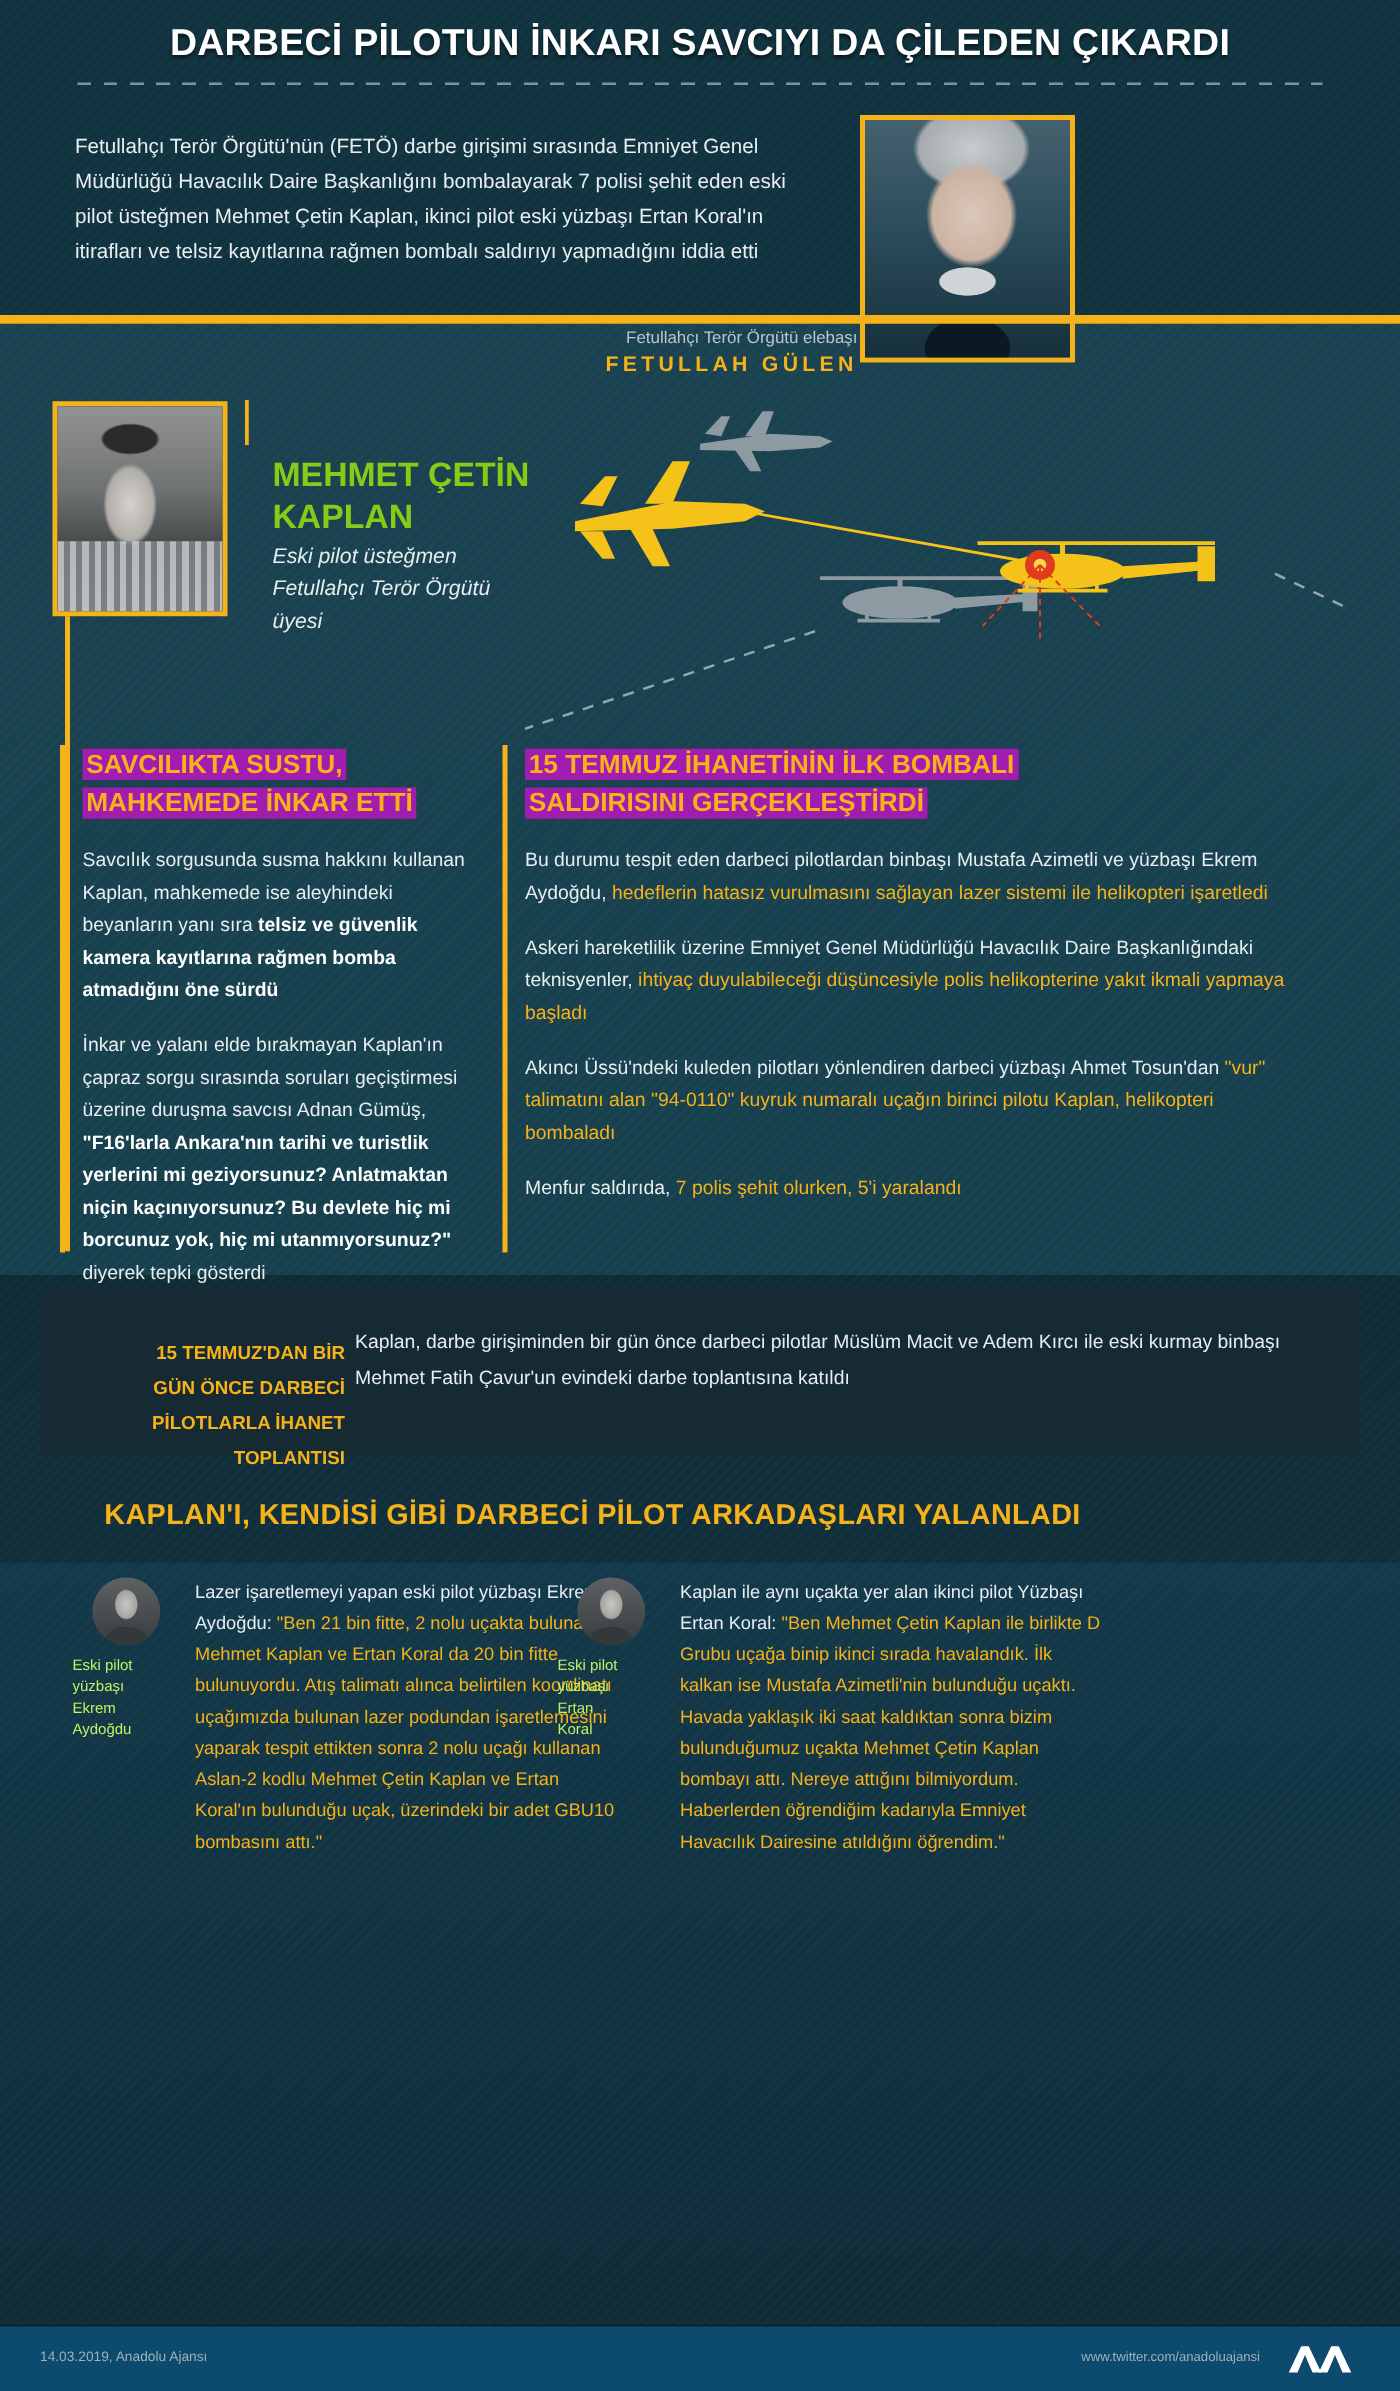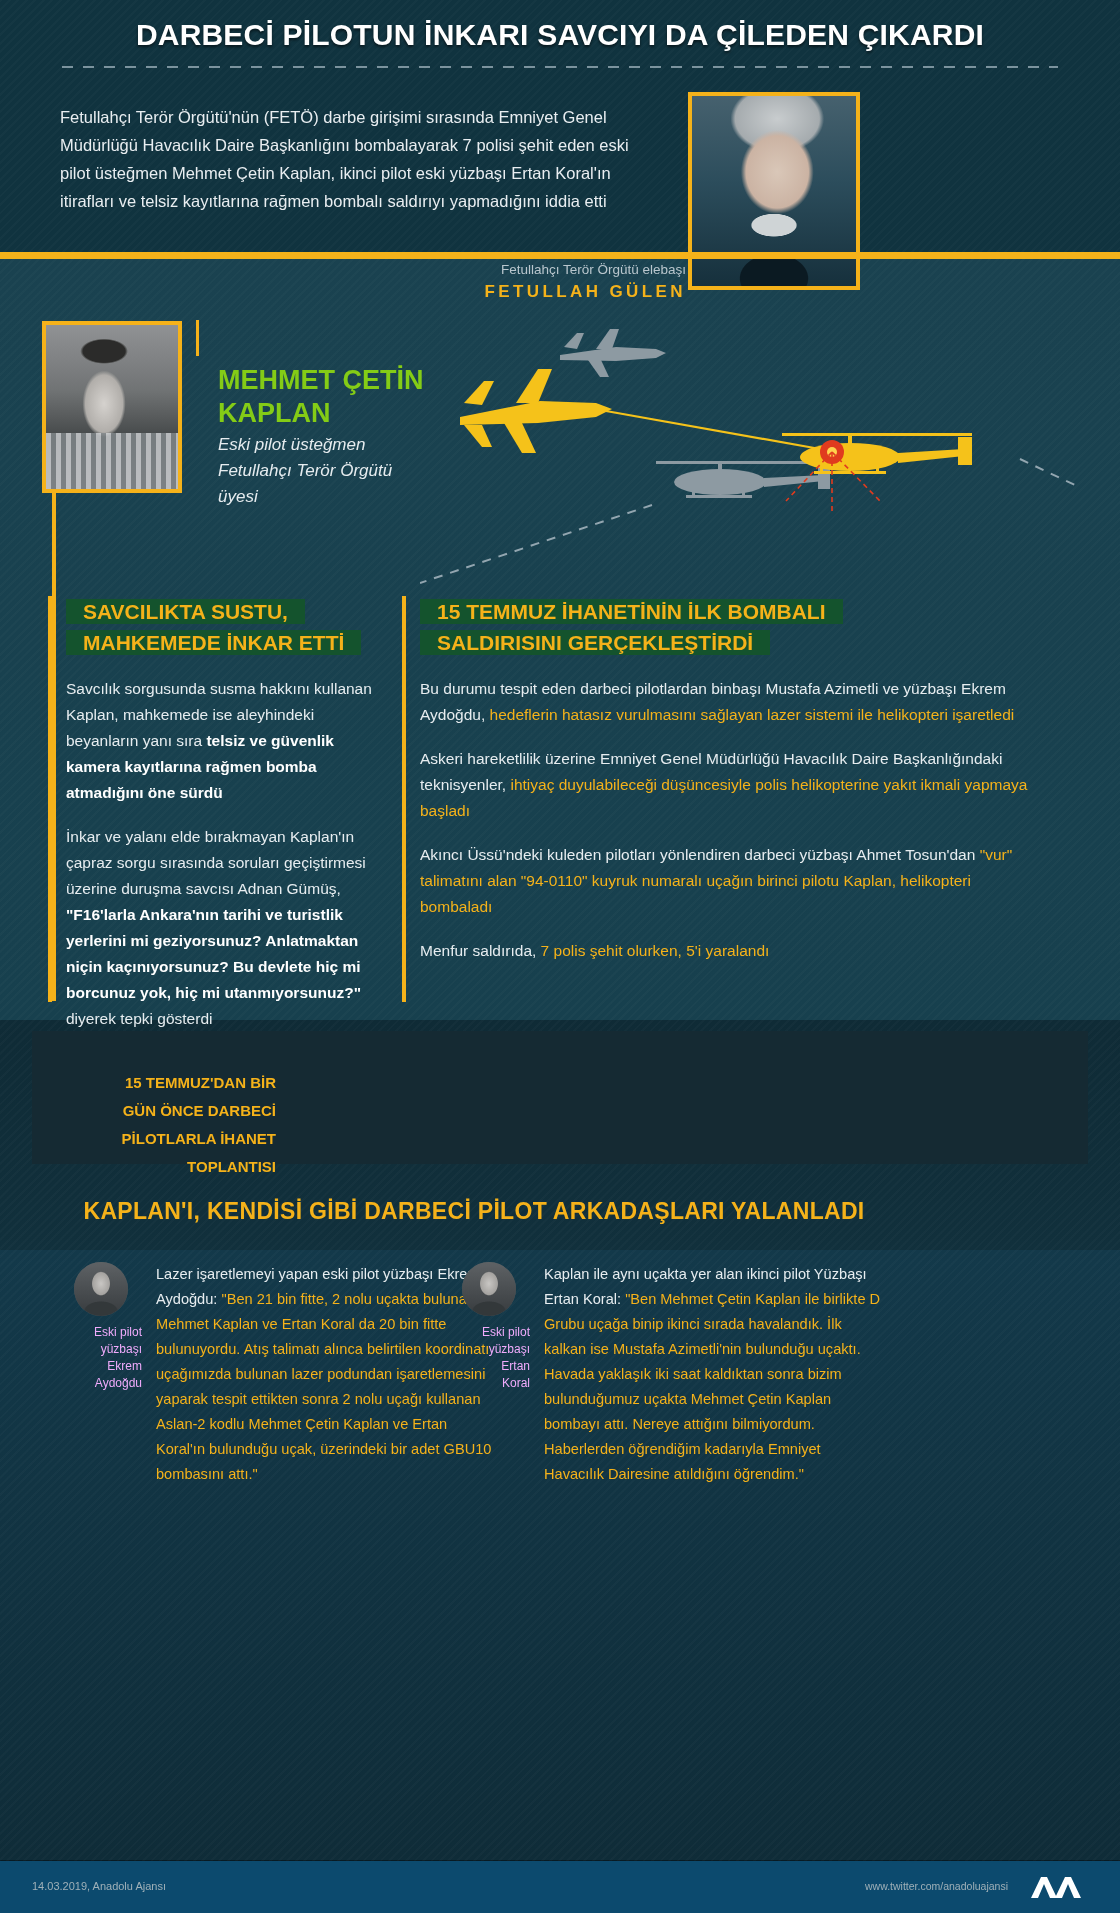--- a/index.html
+++ b/index.html
@@ -56,21 +56,21 @@
   .kap-name { position:absolute; left:218px; top:364px; font-size:27px; font-weight:bold;
     line-height:33px; color:#84cc16; }
   .kap-role { position:absolute; left:218px; top:432px; font-size:17px; font-style:italic;
     line-height:26px; color:#e6ecef; }
 
   .scene { position:absolute; left:420px; top:325px; width:660px; height:260px; }
 
   .sect { position:absolute; }
   .sect .bar { position:absolute; left:0; top:0; width:4px; bottom:0; background:#f5b21a; }
   .sect h2 { font-size:21px; font-weight:bold; line-height:31px; color:#f5b21a; margin-left:18px; }
-  .sect h2 span { background:#14532d; padding:1px 17px; box-decoration-break:clone;
+  .sect h2 span { background:#a21caf; padding:1px 3px; box-decoration-break:clone;
     -webkit-box-decoration-break:clone; }
   .sect p { margin-left:18px; font-size:15.5px; line-height:26px; color:#e7edf0; margin-top:18px; }
   .sect p b { font-weight:bold; color:#ffffff; }
   .gold { color:#f5b21a; }
 
   .meet { position:absolute; left:32px; top:1031px; width:1056px; height:133px; background:#152a33; }
   .meet .lbl { position:absolute; left:22px; top:22px; width:222px; text-align:right;
     font-size:15px; font-weight:bold; line-height:28px; color:#f5b21a;margin-top:16px; }
   .meet .txt { position:absolute; left:252px; top:28px; width:770px;
     font-size:15.5px; line-height:29px; color:#e7edf0; }
@@ -82,22 +82,22 @@
   .wit .bar { position:absolute; left:88px; top:0; width:3px; height:100%; background:#f5b21a; }
   .wit .av { position:absolute; left:22px; top:0; width:54px; height:54px; border-radius:50%;
     overflow:hidden; background:#46555d; }
   .wit .av i { position:absolute; inset:0; display:block;
     background:
       radial-gradient(ellipse 13px 17px at 50% 40%, #cdc6bd 0%, #a9a299 65%, transparent 72%),
       radial-gradient(ellipse 23px 14px at 50% 92%, #2a3a42 0%, #2a3a42 70%, transparent 76%),
       linear-gradient(180deg,#55646c,#2e3d45);
     filter:grayscale(.7);
   }
-  .wit .cap { position:absolute; left:6px; top:62px; width:84px; text-align:right;
-    font-size:12px; line-height:17px; color:#f0abfc; }
+  .wit .cap { position:absolute; left:6px; top:62px; width:84px; text-align:left;
+    font-size:12px; line-height:17px; color:#bef264; }
   .wit .q { position:absolute; left:104px; top:0; width:338px; font-size:14.6px;
     line-height:25px; color:#e7edf0; }
 
   .footer { position:absolute; left:0; bottom:0; width:1120px; height:52px; background:#0c4a6e; }
   .footer .date { position:absolute; left:32px; top:19px; font-size:11px; color:#9fb0b8; }
   .footer .tw { position:absolute; right:112px; top:19px; font-size:10.5px; color:#9fb0b8; }
   .footer .aa { position:absolute; right:28px; top:10px; width:68px; height:32px;
     display:flex; align-items:center; justify-content:center; }
 </style>
 </head>
@@ -226,20 +226,21 @@
   </p>
 </div>
 
 <div class="meet">
   <div class="lbl">
     <div>15 TEMMUZ'DAN BİR</div>
     <div>GÜN ÖNCE DARBECİ</div>
     <div>PİLOTLARLA İHANET</div>
     <div>TOPLANTISI</div>
   </div>
+  <div class="txt">Kaplan, darbe girişiminden bir gün önce darbeci pilotlar Müslüm Macit ve Adem Kırcı ile eski kurmay binbaşı Mehmet Fatih Çavur'un evindeki darbe toplantısına katıldı</div>
 </div>
 
 <div class="yalan">KAPLAN'I, KENDİSİ GİBİ DARBECİ PİLOT ARKADAŞLARI YALANLADI</div>
 
 <div class="wit" style="left:52px; width:460px;">
   <div class="av">
       <i></i>
     </div>
   <div class="cap">
     <div>Eski pilot</div>

